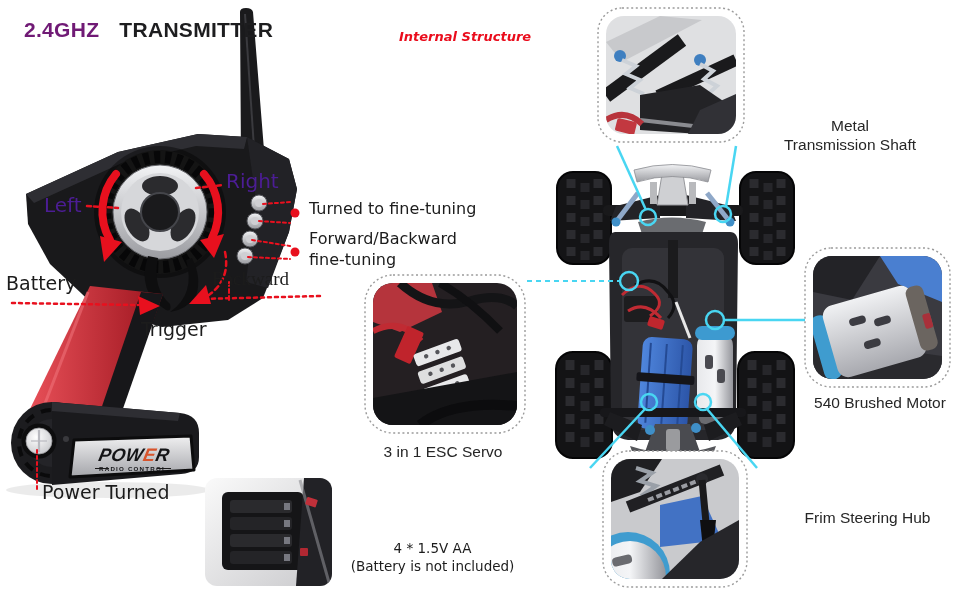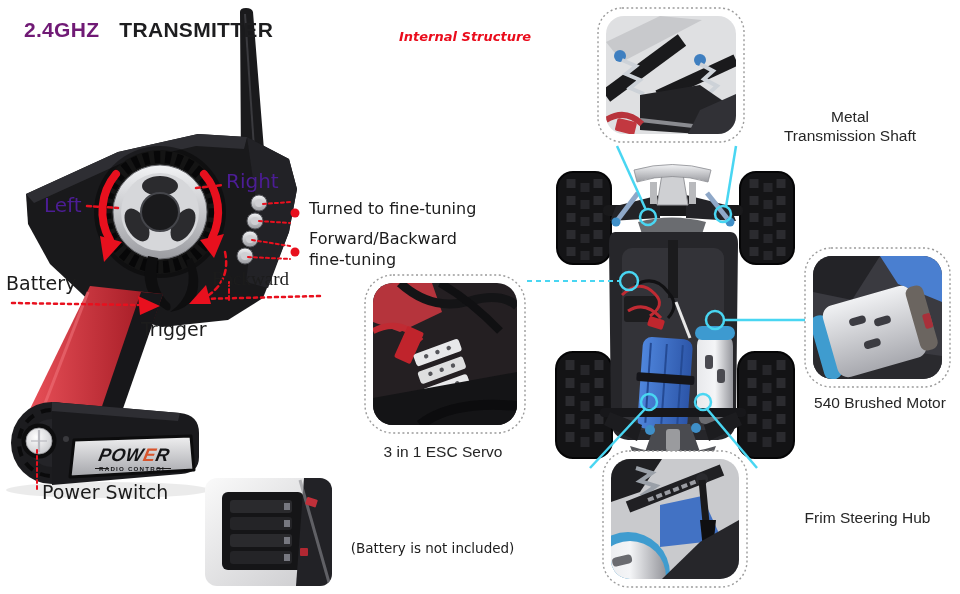--- a/index.html
+++ b/index.html
@@ -369,33 +369,34 @@
   <span class="freq">2.4GHZ</span><span class="rest">TRANSMITTER</span>
 </div>
 
 <div class="lbl internal" style="left:399px;top:29px;">Internal Structure</div>
 
 <div class="lbl white big" style="left:44px;top:193px;font-size:20px;">Left</div>
 <div class="lbl white big" style="left:226px;top:169px;font-size:20px;">Right</div>
 <div class="lbl big" style="left:6px;top:272px;">Battery</div>
 <div class="lbl big" style="left:212px;top:268px;font-family:Liberation Serif, serif;">Backward</div>
 <div class="lbl big" style="left:141px;top:318px;">Trigger</div>
-<div class="lbl big" style="left:42px;top:481px;">Power Switch</div>
+<div class="lbl big" style="left:42px;top:481px;">Power Turned</div>
 
 <div class="lbl mid" style="left:309px;top:198px;">Turned to fine-tuning</div>
 <div class="lbl mid" style="left:309px;top:228px;">
   <div>Forward/Backward</div>
   <div>fine-tuning</div>
 </div>
 
-<div class="lbl part center" style="left:765px;top:107px;width:170px;">
+<div class="lbl part center" style="left:765px;top:116px;width:170px;">
   <div>Metal</div>
   <div>Transmission Shaft</div>
 </div>
 <div class="lbl part center" style="left:800px;top:393px;width:160px;">540 Brushed Motor</div>
 <div class="lbl part center" style="left:775px;top:508px;width:185px;">Frim Steering Hub</div>
 <div class="lbl part center" style="left:368px;top:442px;width:150px;">3 in 1 ESC Servo</div>
 
 <div class="lbl note center" style="left:350px;top:539px;width:165px;">
+  <div>4 * 1.5V AA</div>
   <div>(Battery is not included)</div>
 </div>
 
 </div>
 
 </body></html>

